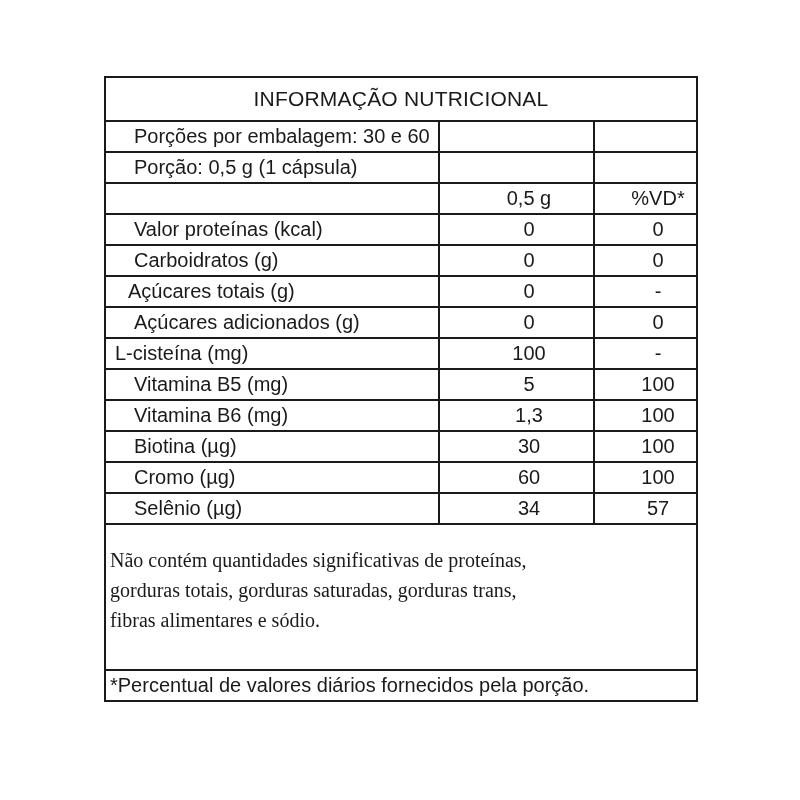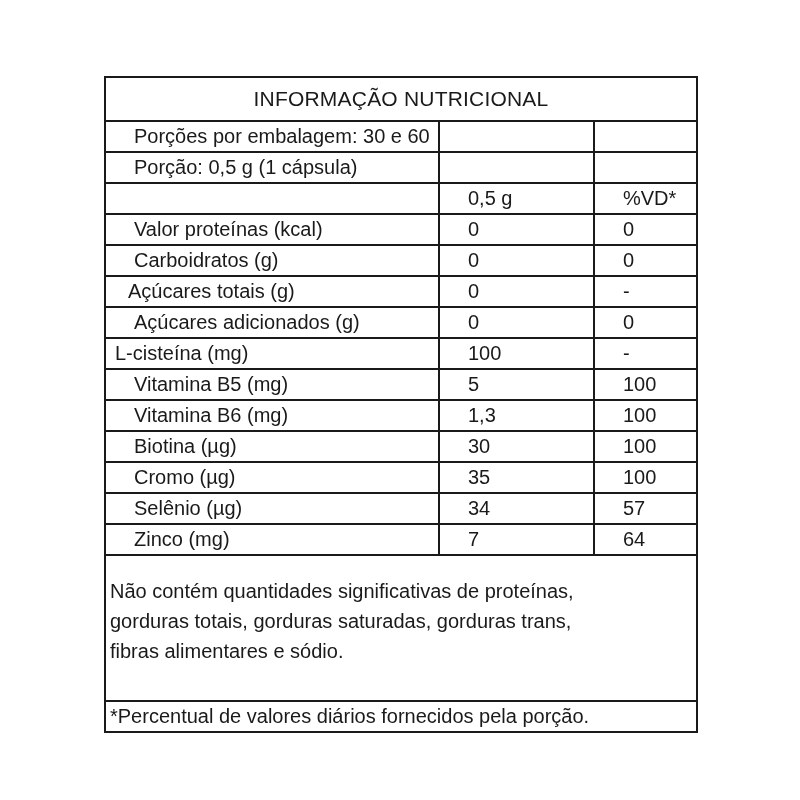--- a/index.html
+++ b/index.html
@@ -43,37 +43,37 @@
     font-size: 21px;
     letter-spacing: 0.2px;
   }
   tr.serving-row td,
   tr.header-row td,
   tr.data-row td {
     height: 29px;
     padding-left: 28px;
   }
   td.val {
-    text-align: left;
+    text-align: center;
   }
   td.label { padding-left: 4px; }
   td.label.indent-half { padding-left: 9px; }
   td.label.indent-1    { padding-left: 22px; }
   td.label.indent-2    { padding-left: 28px; }
 
   tr.note-row td {
     height: 144px;
     padding: 0 8px 0 4px;
     vertical-align: middle;
     white-space: normal;
   }
   .note-line {
     line-height: 30px;
   }
-  tr.note-row td .note-inner { padding-bottom: 14px; }
+  tr.note-row td .note-inner { padding-bottom: 14px; font-family: Liberation Serif, serif; }
 
   tr.footnote-row td {
     height: 29px;
     padding-left: 4px;
   }
 </style>
 </head>
 <body>
 
 <div class="page">
@@ -142,32 +142,27 @@
       <td class="val">1,3</td>
       <td class="val">100</td>
     </tr>
     <tr class="data-row">
       <td class="label">Biotina (µg)</td>
       <td class="val">30</td>
       <td class="val">100</td>
     </tr>
     <tr class="data-row">
       <td class="label">Cromo (µg)</td>
-      <td class="val">35</td>
+      <td class="val">60</td>
       <td class="val">100</td>
     </tr>
     <tr class="data-row">
       <td class="label">Selênio (µg)</td>
       <td class="val">34</td>
       <td class="val">57</td>
-    </tr>
-    <tr class="data-row">
-      <td class="label">Zinco (mg)</td>
-      <td class="val">7</td>
-      <td class="val">64</td>
     </tr>
 
     <tr class="note-row">
       <td colspan="3">
         <div class="note-inner">
           <div class="note-line">Não contém quantidades significativas de proteínas,</div>
           <div class="note-line">gorduras totais, gorduras saturadas, gorduras trans,</div>
           <div class="note-line">fibras alimentares e sódio.</div>
         </div>
       </td>

